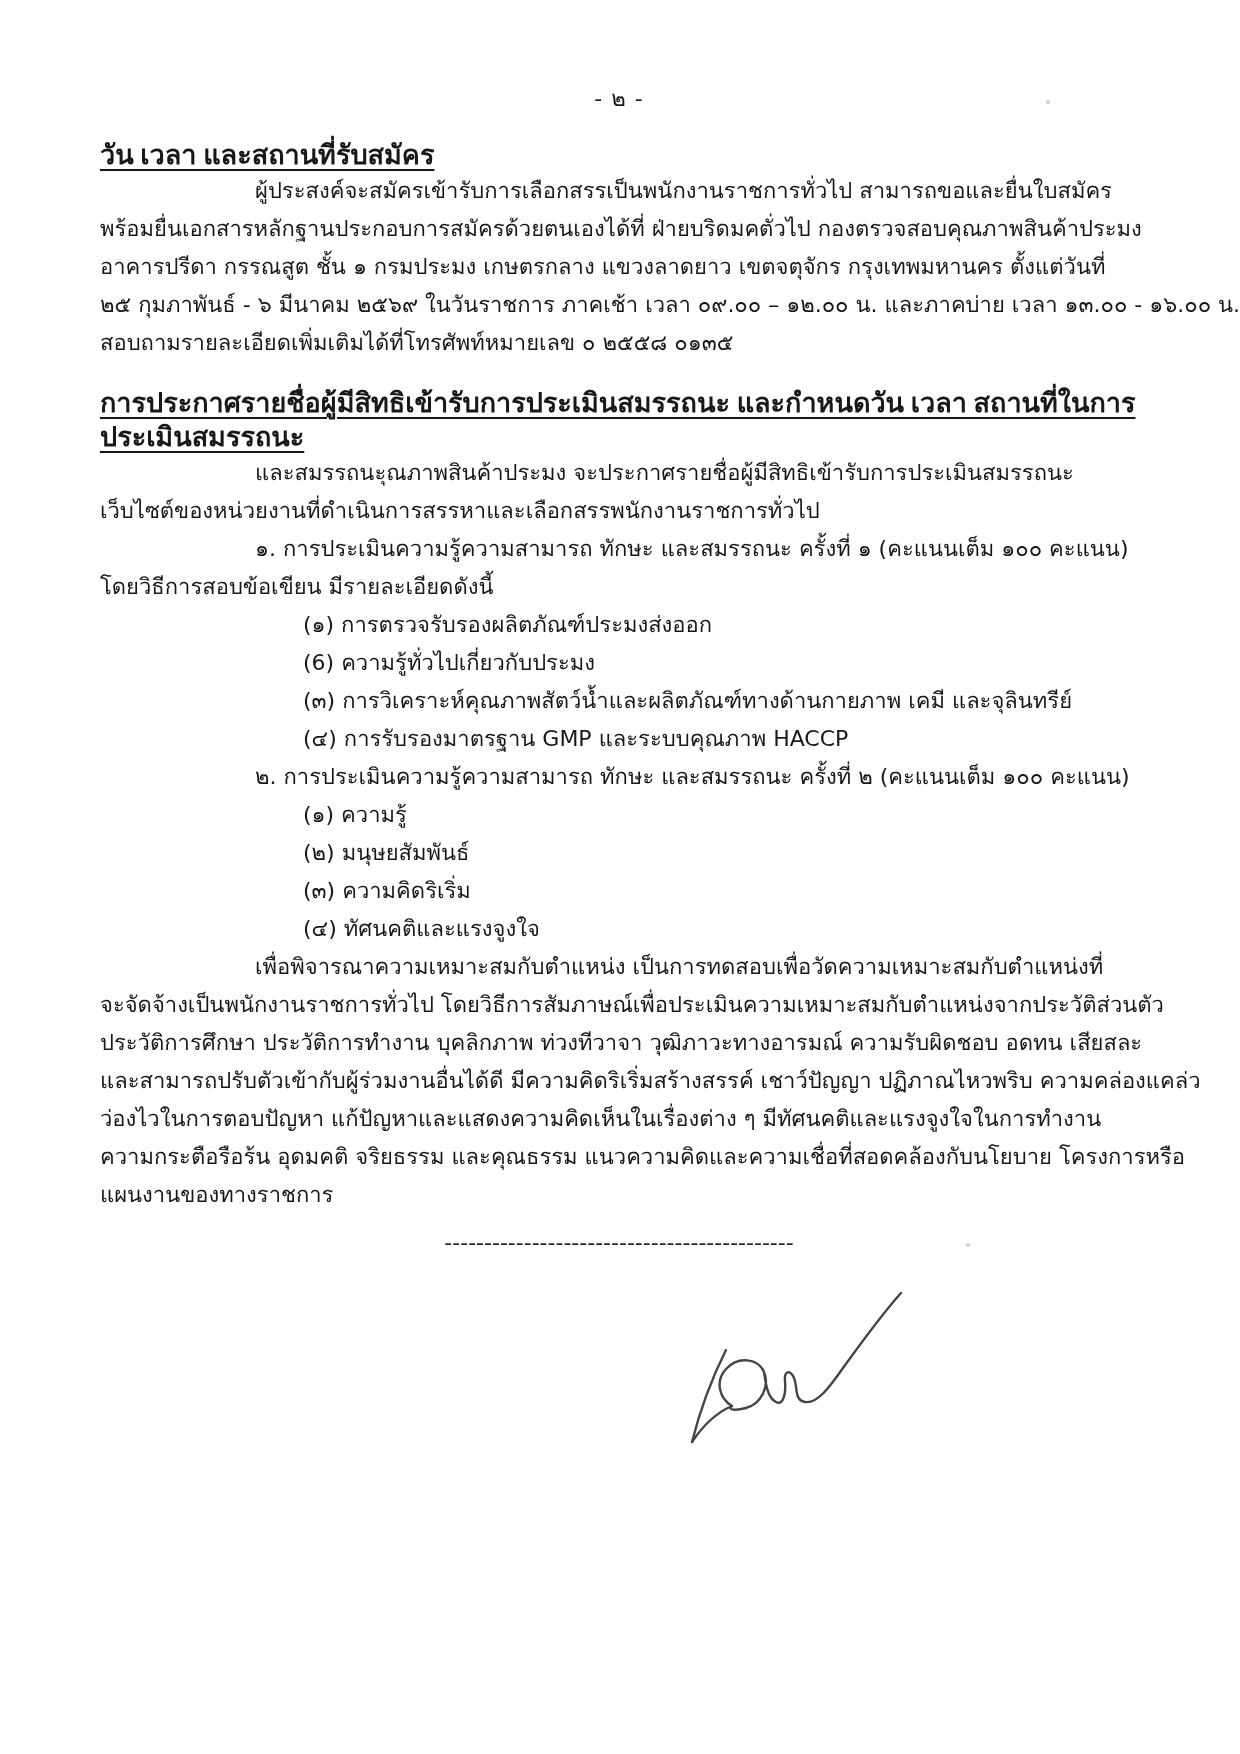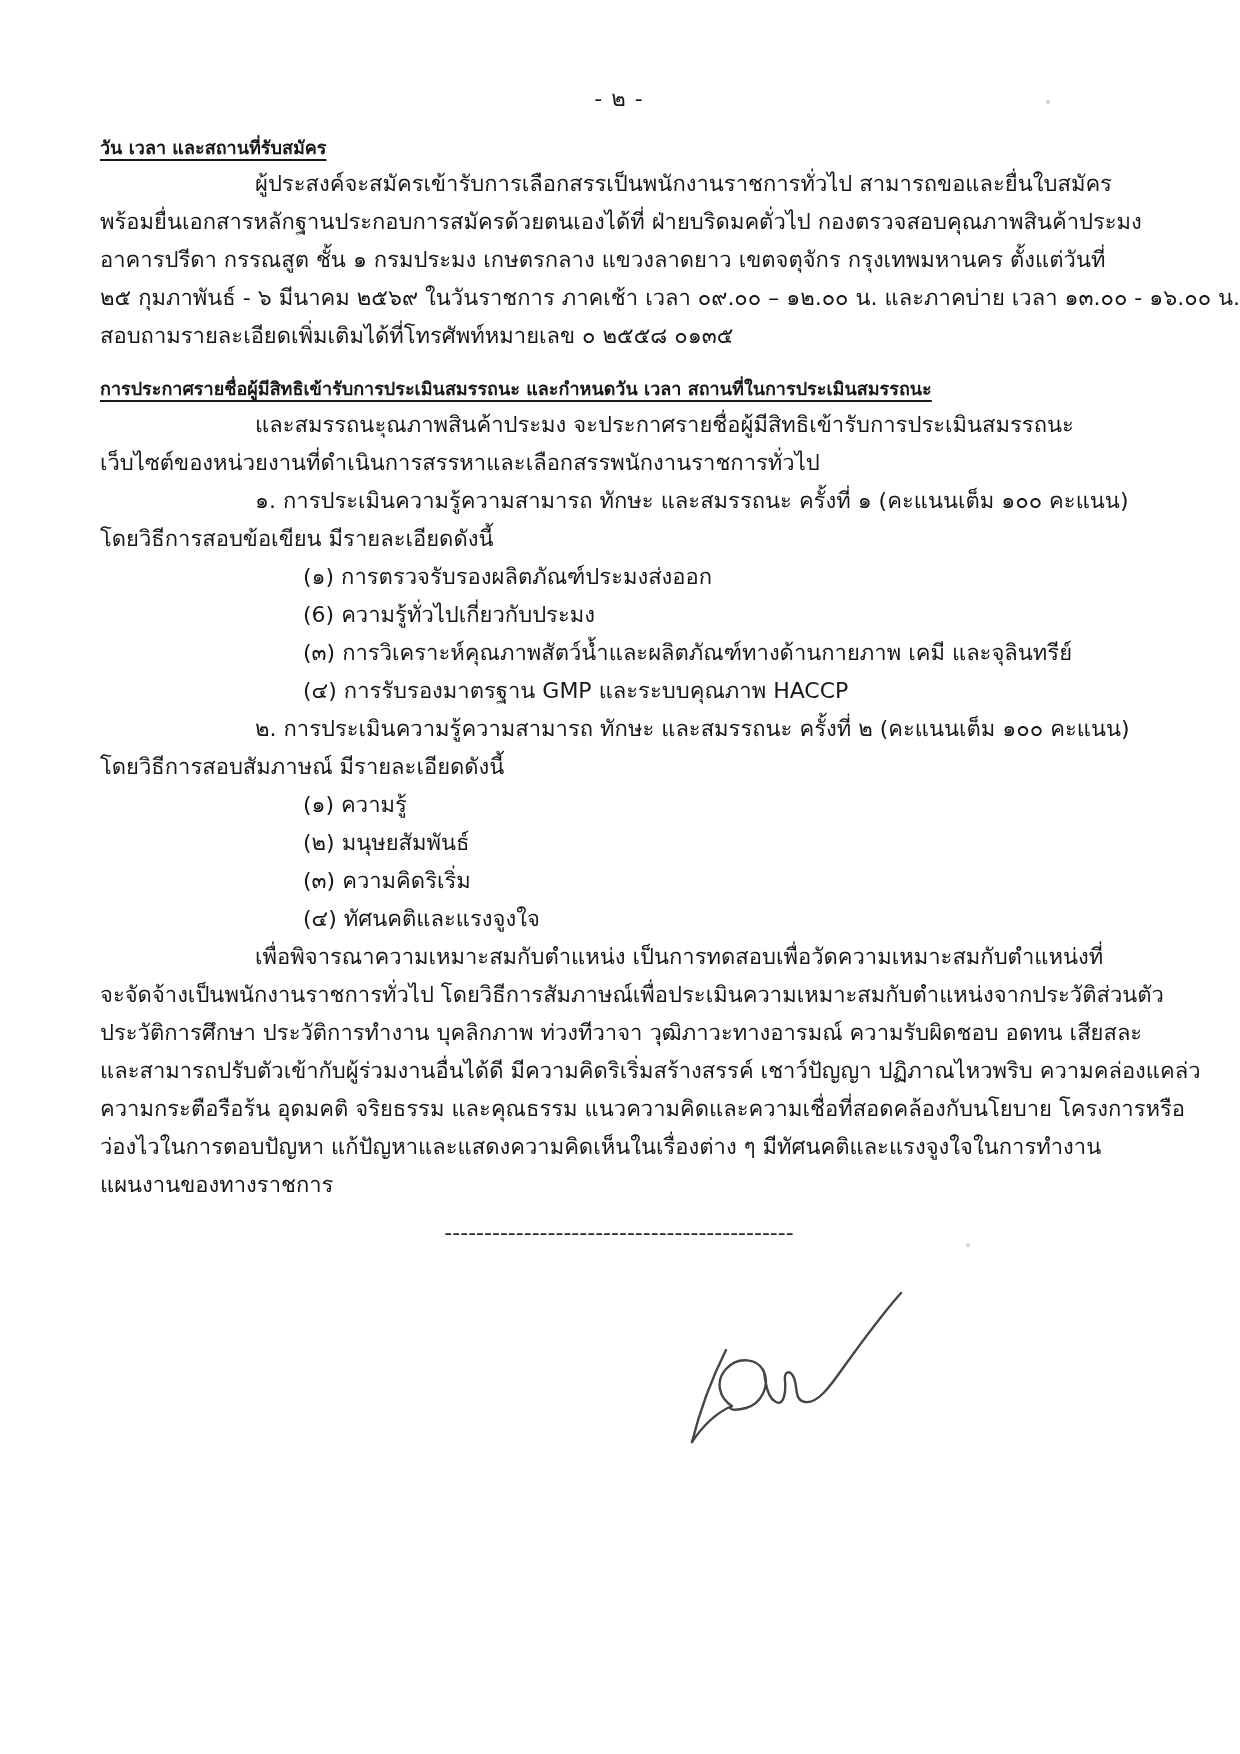--- a/index.html
+++ b/index.html
@@ -17,27 +17,28 @@
     left:100px;top:84px;
     width:1038px;
   }
   .page-number{
     text-align:center;
     font-size:22px;
     line-height:30px;
     letter-spacing:1px;
   }
   .heading{
-    font-size:18px;
+    font-size:27px;
     font-weight:bold;
     line-height:34px;
     text-decoration:underline;
     text-decoration-thickness:2px;
     text-underline-offset:5px;
-    margin-top:17px;
+    margin-top:24px;
+    font-family:Liberation Serif, serif;
   }
   .line{
     font-size:22px;
     line-height:38px;
     white-space:nowrap;
   }
   .first{padding-left:155px;}
   .sub{padding-left:203px;}
   .divider{
     margin-top:14px;
@@ -84,32 +85,31 @@
 
 
     <div class="line first">๑. การประเมินความรู้ความสามารถ ทักษะ และสมรรถนะ ครั้งที่ ๑ (คะแนนเต็ม ๑๐๐ คะแนน)</div>
     <div class="line">โดยวิธีการสอบข้อเขียน มีรายละเอียดดังนี้</div>
     <div class="line sub">(๑) การตรวจรับรองผลิตภัณฑ์ประมงส่งออก</div>
     <div class="line sub">(6) ความรู้ทั่วไปเกี่ยวกับประมง</div>
     <div class="line sub">(๓) การวิเคราะห์คุณภาพสัตว์น้ำและผลิตภัณฑ์ทางด้านกายภาพ เคมี และจุลินทรีย์</div>
     <div class="line sub">(๔) การรับรองมาตรฐาน GMP และระบบคุณภาพ HACCP</div>
 
     <div class="line first">๒. การประเมินความรู้ความสามารถ ทักษะ และสมรรถนะ ครั้งที่ ๒ (คะแนนเต็ม ๑๐๐ คะแนน)</div>
-    <div class="line">โดยวิธีการสอบสัมภาษณ์ มีรายละเอียดดังนี้</div>
     <div class="line sub">(๑) ความรู้</div>
     <div class="line sub">(๒) มนุษยสัมพันธ์</div>
     <div class="line sub">(๓) ความคิดริเริ่ม</div>
     <div class="line sub">(๔) ทัศนคติและแรงจูงใจ</div>
 
     <div class="line first">เพื่อพิจารณาความเหมาะสมกับตำแหน่ง เป็นการทดสอบเพื่อวัดความเหมาะสมกับตำแหน่งที่</div>
     <div class="line">จะจัดจ้างเป็นพนักงานราชการทั่วไป โดยวิธีการสัมภาษณ์เพื่อประเมินความเหมาะสมกับตำแหน่งจากประวัติส่วนตัว</div>
     <div class="line">ประวัติการศึกษา ประวัติการทำงาน บุคลิกภาพ ท่วงทีวาจา วุฒิภาวะทางอารมณ์ ความรับผิดชอบ อดทน เสียสละ</div>
     <div class="line">และสามารถปรับตัวเข้ากับผู้ร่วมงานอื่นได้ดี มีความคิดริเริ่มสร้างสรรค์ เชาว์ปัญญา ปฏิภาณไหวพริบ ความคล่องแคล่ว</div>
+    <div class="line">ว่องไวในการตอบปัญหา แก้ปัญหาและแสดงความคิดเห็นในเรื่องต่าง ๆ มีทัศนคติและแรงจูงใจในการทำงาน</div>
     <div class="line">ความกระตือรือร้น อุดมคติ จริยธรรม และคุณธรรม แนวความคิดและความเชื่อที่สอดคล้องกับนโยบาย โครงการหรือ</div>
-    <div class="line">ว่องไวในการตอบปัญหา แก้ปัญหาและแสดงความคิดเห็นในเรื่องต่าง ๆ มีทัศนคติและแรงจูงใจในการทำงาน</div>
     <div class="line">แผนงานของทางราชการ</div>
 
     <div class="divider">--------------------------------------------</div>
 
   </div>
 
   <svg class="signature" viewBox="0 0 340 220" xmlns="http://www.w3.org/2000/svg" aria-hidden="true">
     <path d="M 92 202
              C 100 170 112 138 126 110" fill="none" stroke="#454545" stroke-width="2.4" stroke-linecap="round"></path>
     <path d="M 92 202

